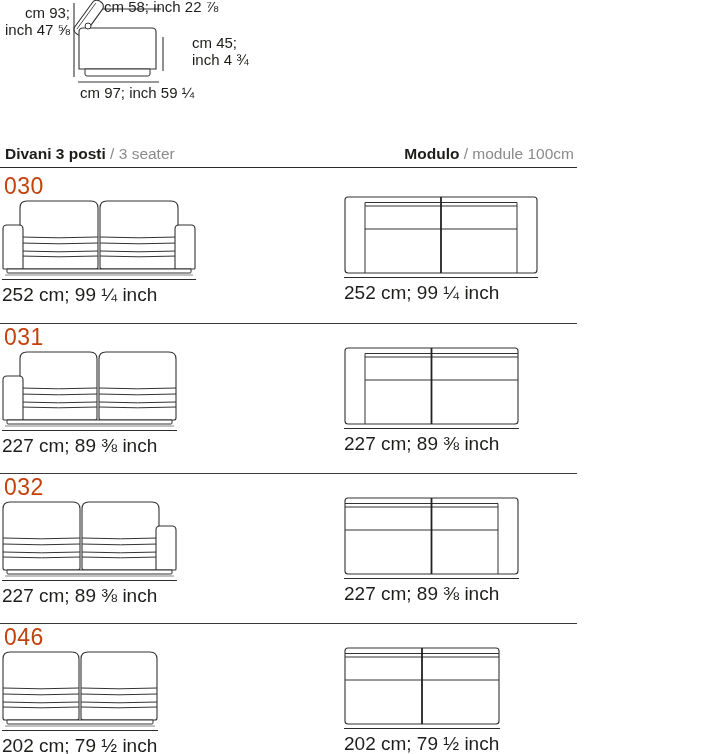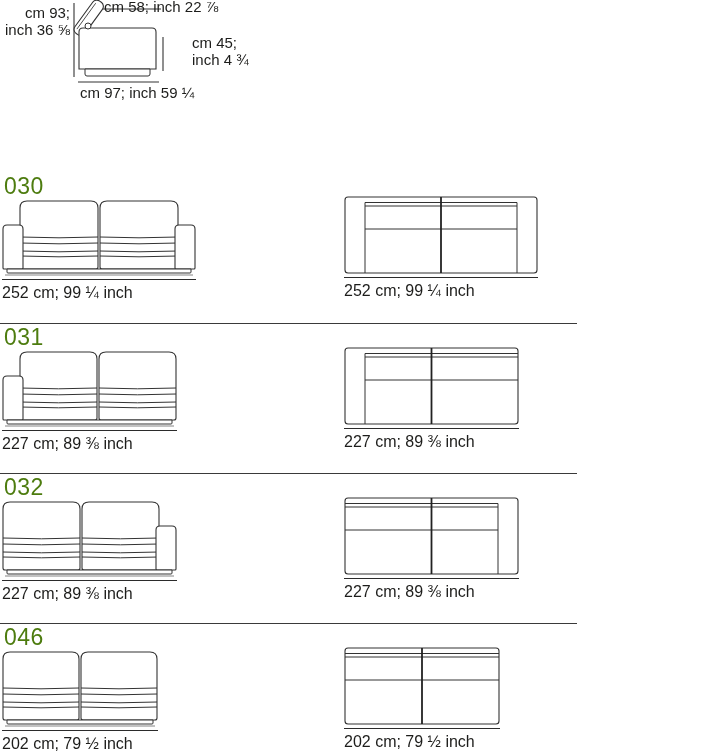--- a/index.html
+++ b/index.html
@@ -18,28 +18,28 @@
   #list-header{
     position:absolute;left:0;right:0;top:145px;height:18px;
     display:flex;justify-content:space-between;align-items:flex-end;
     border-bottom:1.2px solid #2b2b2b;padding:0 3px 4px 5px;font-size:15.5px;
   }
   .hd-bold{font-weight:700;}
   .hd-light{font-weight:400;color:#8a8a8a;}
   
   section.model{position:absolute;left:0;right:0;height:150px;}
   section.model.bordered{border-top:1px solid #3a3a3a;padding-left:6px;}
-  .code{position:absolute;left:4px;top:2px;font-size:23px;line-height:1;letter-spacing:.5px;color:#4d7c0f;}
+  .code{position:absolute;left:4px;top:2px;font-size:23px;line-height:1;letter-spacing:.5px;color:#c2410c;}
   figure.fig{position:absolute;margin:0;}
   figure.fig.front{left:2px;top:27px;}
   figure.fig.top{left:344px;top:23px;}
   figure.fig .draw svg{display:block;}
   figure.fig .dim{
     border-top:1.5px solid #2b2b2b;margin-top:3px;padding-top:4px;
-    font-size:16px;white-space:nowrap;color:#1d1d1b;
+    font-size:19px;white-space:nowrap;color:#1d1d1b;
   }
 </style>
 </head>
 <body>
 
 <div id="page">
 
   <div id="side-diagram">
     <svg width="240" height="104" viewBox="0 0 240 104">
 
@@ -54,30 +54,38 @@
       </g>
 
       <path d="M83 28 H152 Q156 28 156 32 V69 H79 V32 Q79 28 83 28 Z" fill="#fff" stroke="#333" stroke-width="1.1"></path>
 
       <circle cx="88" cy="26" r="3" fill="#fff" stroke="#333" stroke-width="1"></circle>
 
       <path d="M85 69 H150 V74 Q150 76 148 76 H87 Q85 76 85 74 Z" fill="#fff" stroke="#333" stroke-width="1"></path>
     </svg>
     <div class="lbl" id="lbl-height">
       <div>cm 93;</div>
-      <div>inch 36 ⅝</div>
+      <div>inch 47 ⅝</div>
     </div>
     <div class="lbl" id="lbl-backdepth">cm 58; inch 22 ⅞</div>
     <div class="lbl" id="lbl-seatheight">
       <div>cm 45;</div>
       <div>inch 4 ¾</div>
     </div>
     <div class="lbl" id="lbl-depth">cm 97; inch 59 ¼</div>
   </div>
 
+  <div id="list-header">
+    <div>
+      <span class="hd-bold">Divani 3 posti</span><span class="hd-light"> / 3 seater</span>
+    </div>
+    <div>
+      <span class="hd-bold">Modulo</span><span class="hd-light"> / module 100cm</span>
+    </div>
+  </div>
 
   <section class="model" style="top:173px">
     <div class="code">030</div>
     <figure class="fig front" style="width: 194px;">
       <div class="draw">
           <svg width="194" height="76" viewBox="0 0 194 76">
             <path d="M 25 1 H 89 Q 96 1 96 8
           V 67 Q 96 69 94 69 H 20
           Q 18 69 18 67 V 8 Q 18 1 25 1 Z" fill="#fff" stroke="#333333" stroke-width="1.1"></path>
             <path d="M 105 1 H 169 Q 176 1 176 8

